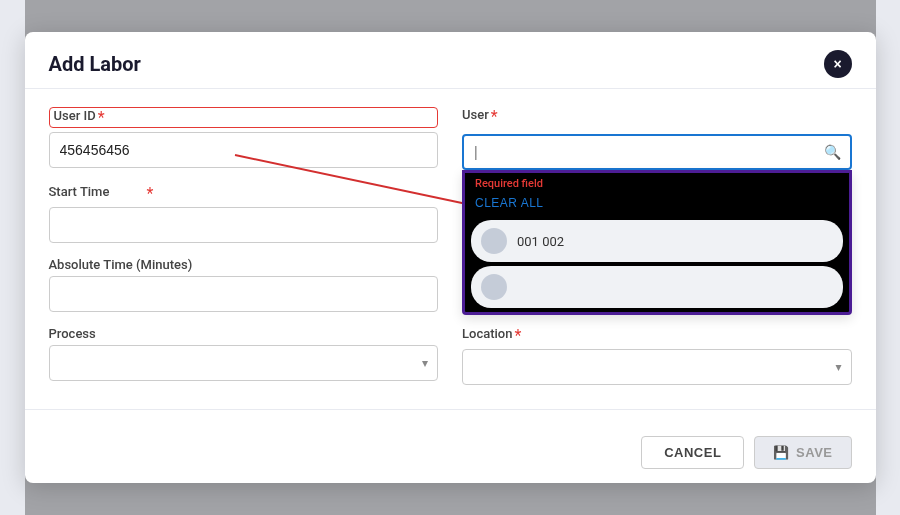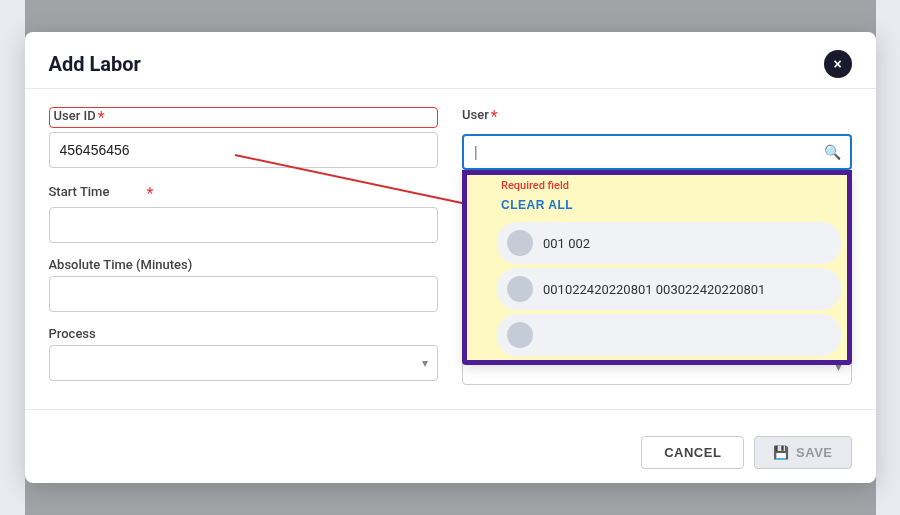--- a/index.html
+++ b/index.html
@@ -129,39 +129,38 @@
       transform: translateY(-50%);
       color: #888;
       font-size: 14px;
       pointer-events: none;
     }
     .dropdown-menu {
       position: absolute;
       top: 100%;
       left: 0;
       right: 0;
-      background: #fef9c3;
-      border: 5px solid #4c1d95;
+      background: #000000;
+      border: 3px solid #4c1d95;
       border-radius: 0 0 4px 4px;
       z-index: 100;
       box-shadow: 0 4px 12px rgba(0,0,0,0.12);
       max-height: 195px;
       overflow-y: auto;
-      padding-left: 24px;
     }
     .required-field-msg {
       color: #e53935;
       font-size: 11px;
       padding: 4px 10px 2px 10px;
       font-weight: 500;
     }
     .clear-all-btn {
       color: #1976d2;
       font-size: 12px;
-      font-weight: 700;
+      font-weight: 400;
       padding: 4px 10px 6px 10px;
       cursor: pointer;
       display: block;
       letter-spacing: 0.5px;
       background: none;
       border: none;
       text-align: left;
     }
     .dropdown-item {
       display: flex;
@@ -286,24 +285,20 @@
             
             <div class="dropdown-menu">
               <div class="required-field-msg">Required field</div>
               <button class="clear-all-btn">CLEAR ALL</button>
               <div class="dropdown-item">
                 <div class="avatar-circle"></div>
                 <span>001 002</span>
               </div>
               <div class="dropdown-item">
                 <div class="avatar-circle"></div>
-                <span>001022420220801 003022420220801</span>
-              </div>
-              <div class="dropdown-item">
-                <div class="avatar-circle"></div>
 
               </div>
             </div>
           </div>
         </div>
       </div>
 
       <svg class="arrow-annotation" width="290" height="80" viewBox="0 0 290 80">
         <defs>
           <marker id="arrowhead" markerWidth="8" markerHeight="6" refX="8" refY="3" orient="auto">

